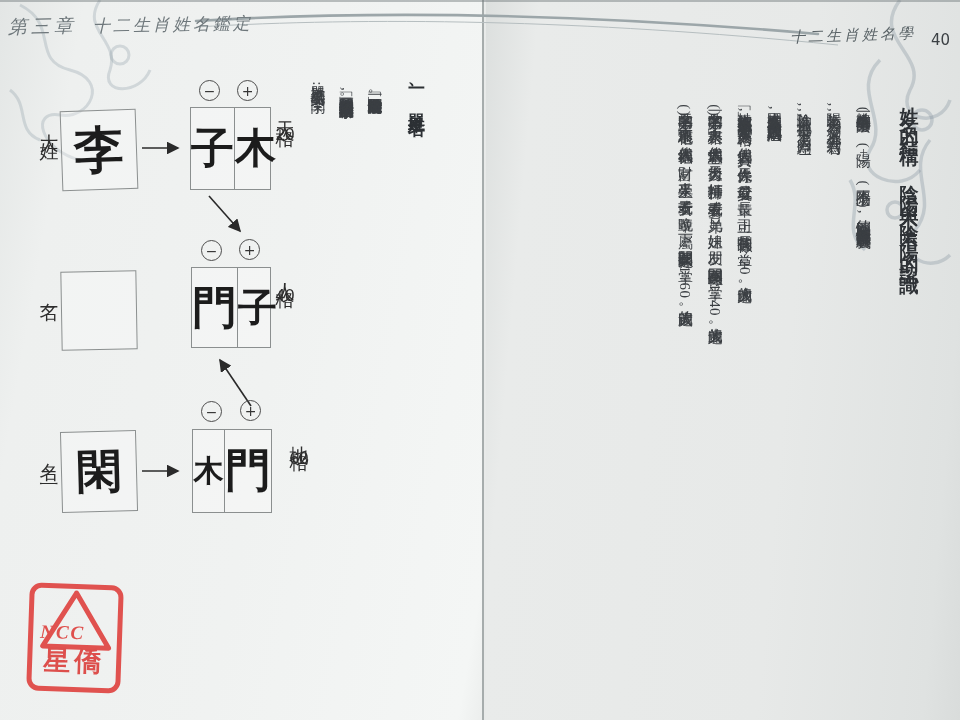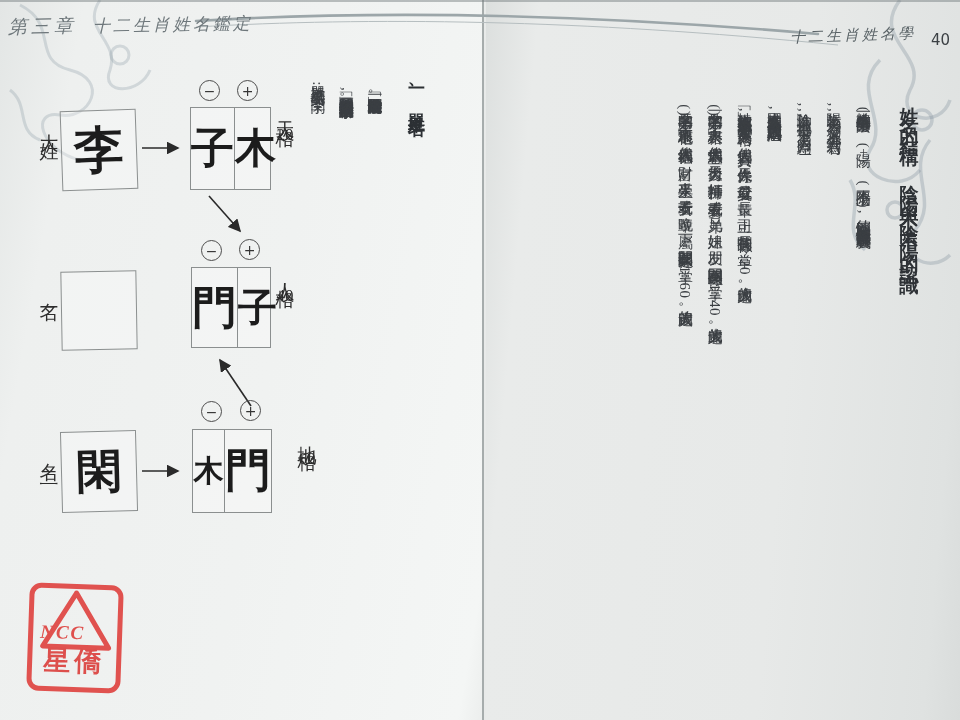--- a/index.html
+++ b/index.html
@@ -50,21 +50,21 @@
   .split-box { position:absolute; border:1px solid #8b8f8f; background:rgba(255,255,255,.25);
     display:flex; }
   .split-box .cell { flex:1; display:flex; align-items:center; justify-content:center; }
   .split-box .cell:first-child { border-right:1px solid #8b8f8f; }
   .split-box .glyph { font-weight:bold; color:#1c1c1c; }
   .sign-badge { position:absolute; width:21px; height:21px; border:1.4px solid #4c4c4c;
     border-radius:50%; display:flex; align-items:center; justify-content:center;
     font-size:14px; color:#333; font-family:"DejaVu Sans", sans-serif; background:transparent; }
   .grid-tag { position:absolute; display:flex; flex-direction:column; align-items:center; gap:4px; }
   .grid-tag .gname { writing-mode:vertical-rl; font-size:19px; color:#2d2d2d; letter-spacing:.4em; }
-  .grid-tag .gval { font-size:17px; color:#2d2d2d; font-family:Liberation Serif, serif; }
+  .grid-tag .gval { font-size:17px; color:#2d2d2d; font-family:Liberation Sans, sans-serif; }
   svg.arrows { position:absolute; left:0; top:0; width:484px; height:720px; z-index:1; }
 
   
   .stamp { position:absolute; left:28px; top:584px; width:94px; height:108px;
     border:5px solid #e0524f; border-radius:12px; transform:rotate(2deg); z-index:4; }
   .stamp svg { position:absolute; left:0; top:0; }
   .stamp .acronym { position:absolute; left:7px; top:33px; font-size:19px; font-style:italic;
     font-weight:bold; color:#df504d; letter-spacing:2px; }
   .stamp .name { position:absolute; left:0; right:0; bottom:8px; text-align:center;
     font-size:27px; font-weight:bold; color:#dd4f4c; letter-spacing:4px; }
@@ -168,21 +168,21 @@
       <div class="sign-badge" style="left:201px;top:401px">−</div>
       <div class="sign-badge" style="left:240px;top:400px">+</div>
       <div class="split-box" style="left:192px;top:429px;width:80px;height:84px">
         <div class="cell">
             <span class="glyph" style="font-size:30px">木</span>
           </div>
         <div class="cell">
             <span class="glyph" style="font-size:46px">門</span>
           </div>
       </div>
-      <div class="grid-tag" style="left:294px;top:430px">
+      <div class="grid-tag" style="left:286px;top:430px">
         <span class="gname">地格</span>
         <span class="gval">60</span>
       </div>
     </div>
 
     <div class="ltext">
       <p class="section-heading">一、單姓單名</p>
       <p class="body">將大姓的陰邊「子」移至中間名一當做陽邊。</p>
       <p class="body">將名二的陽邊「門」移上中間當陰邊,合併成字當名一字形的陰陽來論。</p>
       <p class="body example">單姓單名範例:李閑</p>

